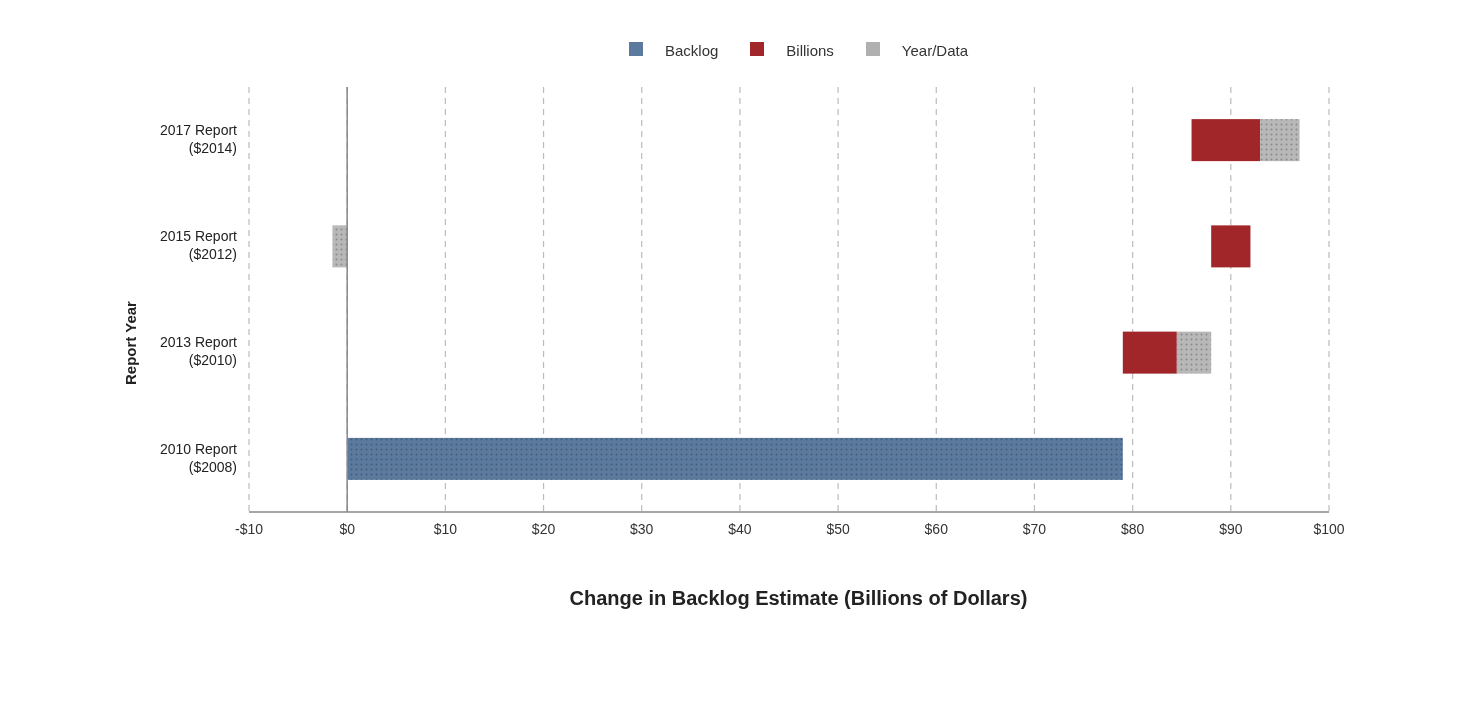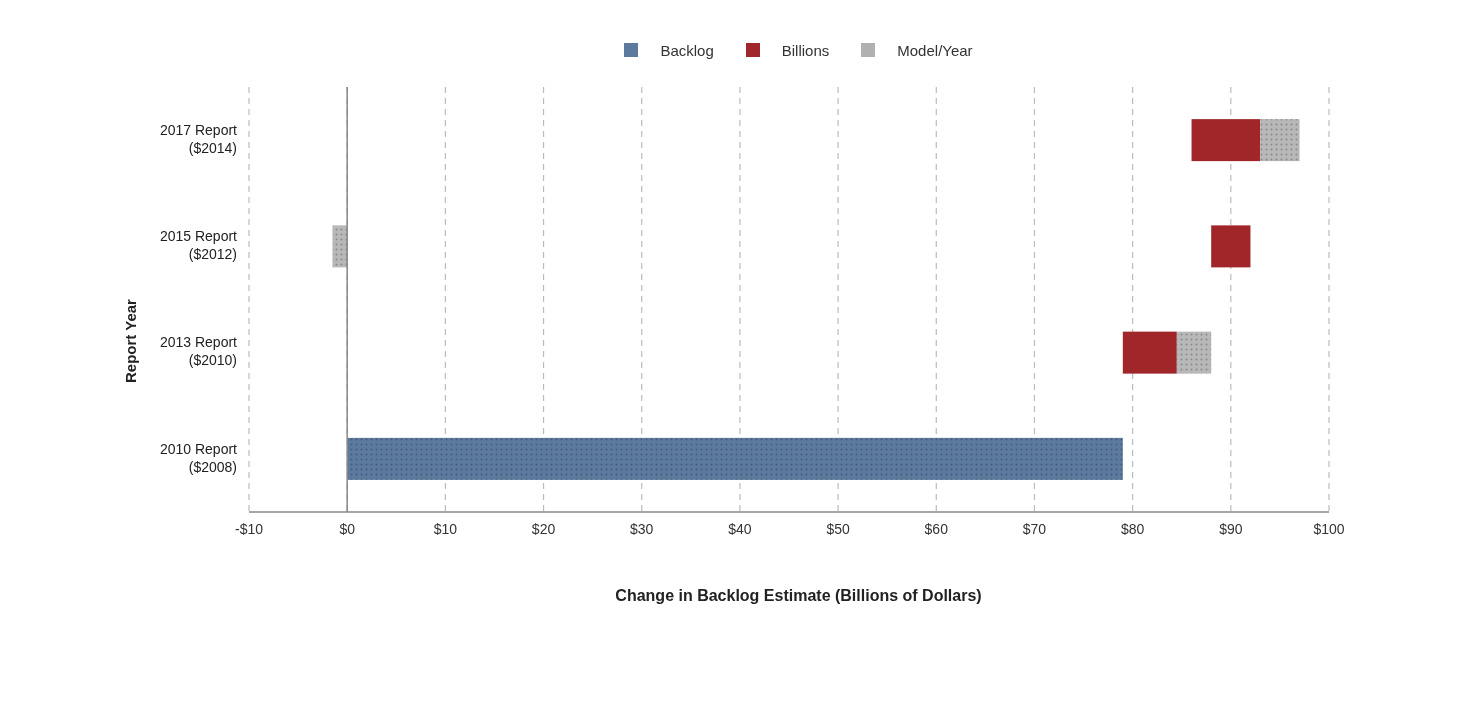--- a/index.html
+++ b/index.html
@@ -21,42 +21,41 @@
     .legend {
       display: flex;
       justify-content: center;
       gap: 32px;
       margin-bottom: 18px;
       font-size: 15px;
       color: #333;
     }
     .legend-item {
       display: flex;
-      align-items: center;
       gap: 22px;
     }
     .legend-swatch {
       width: 14px;
       height: 14px;
       display: inline-block;
     }
     .y-axis-label {
       position: absolute;
       left: -155px;
       top: 50%;
       transform: translateY(-50%) rotate(-90deg);
       font-size: 15px;
       font-weight: bold;
       color: #222;
       white-space: nowrap;
       transform-origin: center center;
     }
     .x-axis-label {
       text-align: center;
-      font-size: 16px;
+      font-size: 20px;
       font-weight: bold;
       color: #222;
       margin-top: 10px;
     }
   </style>
 </head>
 <body>
 
 <div class="chart-container">
 
@@ -64,21 +63,21 @@
     <div class="legend-item">
       <span class="legend-swatch" style="background:#5c7a9e;"></span>
       <span>Backlog</span>
     </div>
     <div class="legend-item">
       <span class="legend-swatch" style="background:#a0262a;"></span>
       <span>Billions</span>
     </div>
     <div class="legend-item">
       <span class="legend-swatch" style="background:#b0b0b0;"></span>
-      <span>Model/Year</span>
+      <span>Year/Data</span>
     </div>
   </div>
 
   <div style="position:relative; width:100%; flex:1;">
     <div class="y-axis-label" style="position:absolute; left:-130px; top:50%; transform:translateY(-50%) rotate(-90deg); font-size:15px; font-weight:bold; color:#222; white-space:nowrap;">Report Year</div>
 
     <svg id="main-svg" width="100%" height="500" viewBox="0 0 1100 500" style="overflow:visible; display:block;">
         <defs>
           <pattern id="pat-0-1" patternUnits="userSpaceOnUse" width="5" height="5">
             <rect width="5" height="5" fill="#b8b8b8"></rect>

